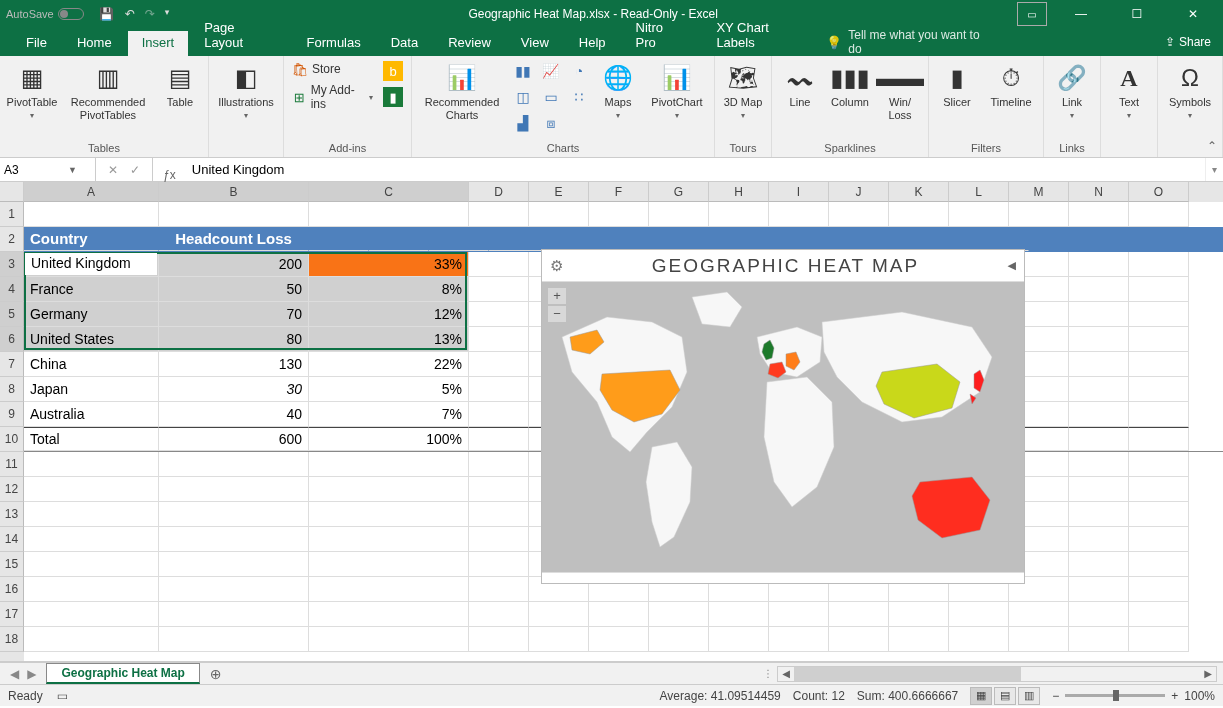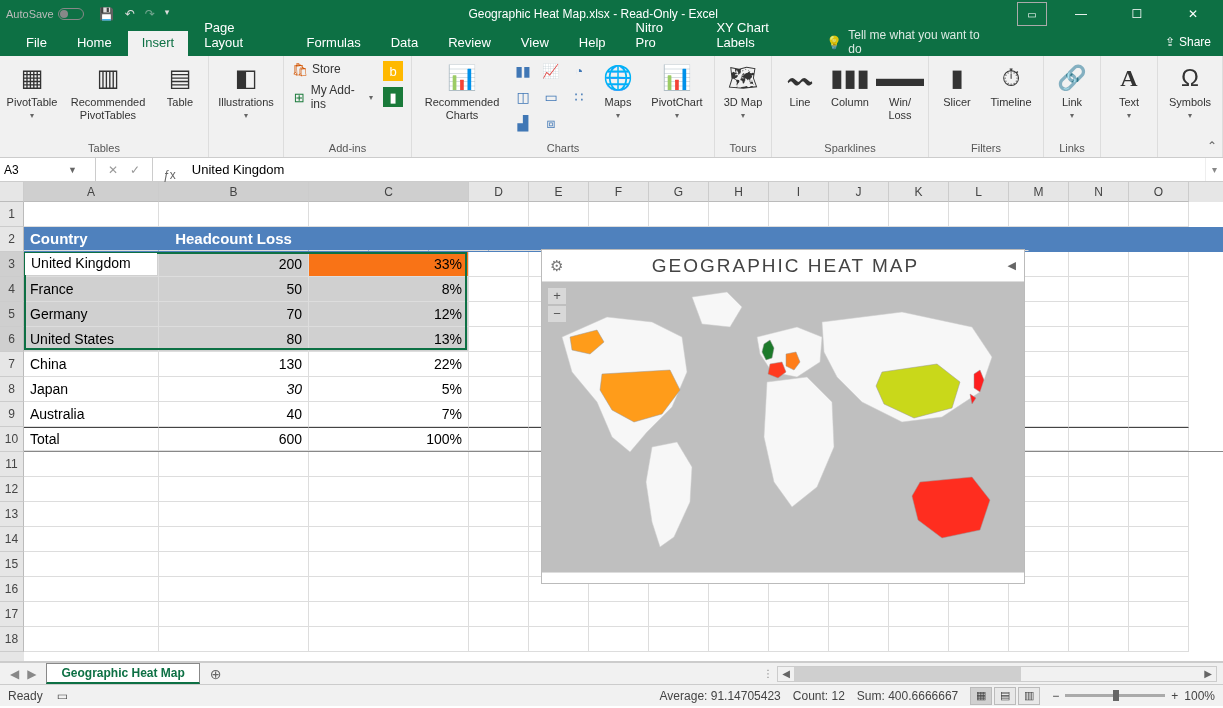--- a/index.html
+++ b/index.html
@@ -759,21 +759,21 @@
     </div>
   </div>
 </div>
 
 <div class="status-bar">
   <div class="status-left">
     <span>Ready</span>
     <span>▭</span>
   </div>
   <div class="status-right">
-    <span>Average: 91.14705423</span>
+    <span>Average: 41.09514459</span>
     <span>Count: 12</span>
     <span>Sum: 400.6666667</span>
     <div class="view-btns">
       <div class="view-btn active">▦</div>
       <div class="view-btn">▤</div>
       <div class="view-btn">▥</div>
     </div>
     <div class="zoom">
       <span>−</span>
       <div class="zoom-track">

